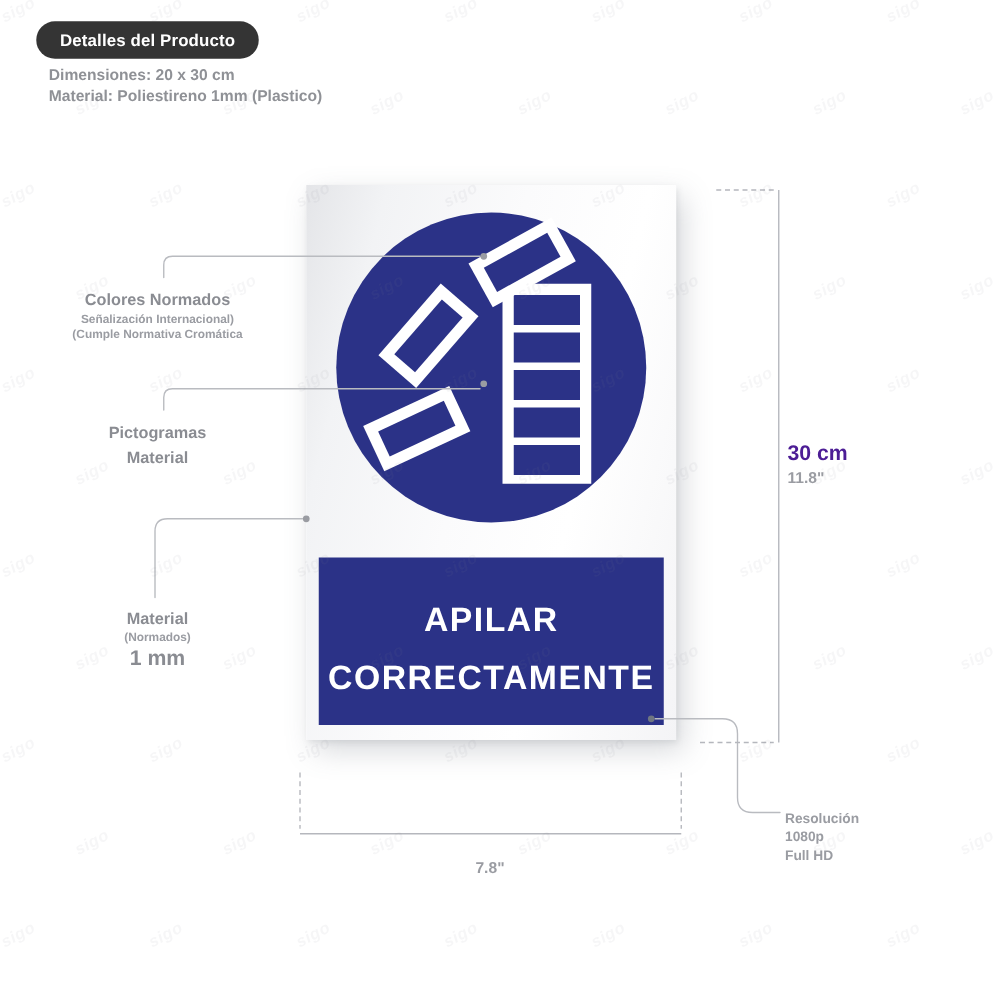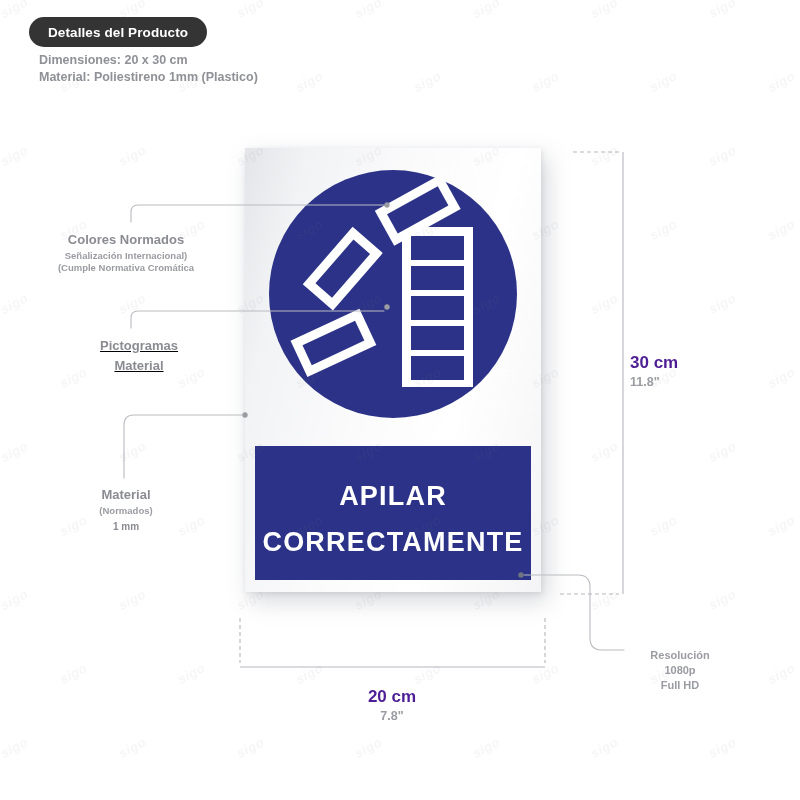--- a/index.html
+++ b/index.html
@@ -147,28 +147,28 @@
     white-space: nowrap;
   }
   .anno-sub {
     font-size: 9.5px;
     font-weight: 700;
     color: #9a9ca2;
     line-height: 12px;
     white-space: nowrap;
   }
   .anno-val {
-    font-size: 10px;
+    font-size: 17px;
     font-weight: 700;
     color: #8a8c92;
     line-height: 19px;
     white-space: nowrap;
   }
   #anno-colores { left: 17px; top: 230px; width: 218px; }
-  #anno-pictogramas { left: 30px; top: 336px; width: 218px; text-decoration: underline; }
+  #anno-pictogramas { left: 17px; top: 336px; width: 218px; }
   #anno-espesor { left: 17px; top: 485px; width: 218px; }
 
   
   .dim {
     position: absolute;
     text-align: center;
     z-index: 7;
   }
   .dim-main {
     font-size: 17px;
@@ -185,21 +185,21 @@
     white-space: nowrap;
   }
   #dim-height { left: 630px; top: 352px; width: 120px; text-align: left; }
   #dim-width { left: 332px; top: 686px; width: 120px; }
 
   #anno-resolucion {
     position: absolute;
     left: 628px;
     top: 648px;
     width: 104px;
-    text-align: center;
+    text-align: left;
     z-index: 7;
   }
   .res-line {
     font-size: 11px;
     font-weight: 700;
     color: #9a9ca2;
     line-height: 15px;
     white-space: nowrap;
   }
 
@@ -299,21 +299,20 @@
     <div class="anno-sub">(Normados)</div>
     <div class="anno-val">1 mm</div>
   </div>
 
   <div class="dim" id="dim-height">
     <div class="dim-main">30 cm</div>
     <div class="dim-sub">11.8"</div>
   </div>
 
   <div class="dim" id="dim-width">
-    <div class="dim-main">20 cm</div>
     <div class="dim-sub">7.8"</div>
   </div>
 
   <div id="anno-resolucion">
     <div class="res-line">Resolución</div>
     <div class="res-line">1080p</div>
     <div class="res-line">Full HD</div>
   </div>
 
   <div id="watermarks">

